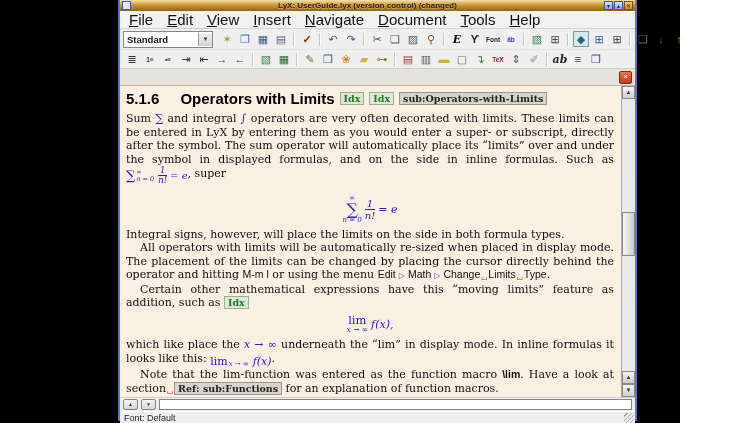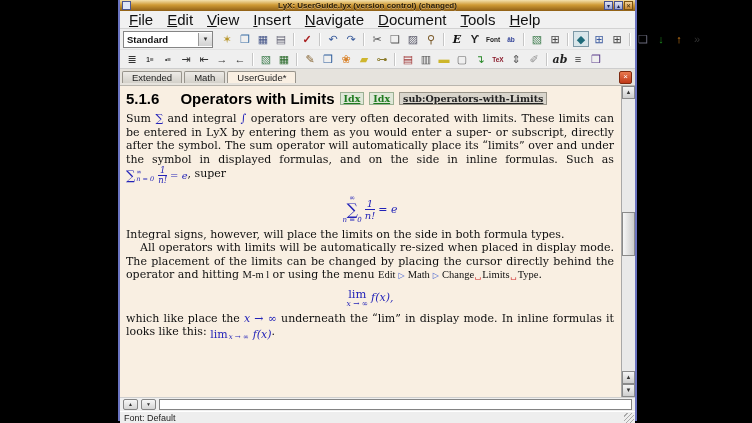--- a/index.html
+++ b/index.html
@@ -1,16 +1,16 @@
 <!DOCTYPE html>
 <html style="--math: #2323b8; --idx: #1e7a1e; --idxbg: #dfe7d8; --insetbg: #d9d5cc; --docbg: #f9efe2; --frame: #6a73c0; --tfrom: #f4e2ae; --tmid: #cf9a35; --tto: #8f6016; --closered: #c03818;"><head>
 <meta charset="utf-8">
 <style>
   html,body{margin:0;padding:0;}
-  .stage{position:relative;width:752px;height:423px;background:#000;overflow:hidden;
+  .stage{position:relative;width:680px;height:423px;background:#000;overflow:hidden;
          font-family:"Liberation Sans",sans-serif;}
   .window{position:absolute;left:118px;top:0;width:519px;height:421px;box-sizing:border-box;
           background:#efefef;border:2px solid var(--frame);border-top:0;}
   
   .titlebar{height:11px;background:linear-gradient(var(--tfrom),var(--tmid) 45%,var(--tto));
             display:flex;align-items:center;position:relative;}
   .app-ico{width:7px;height:7px;margin-left:2px;background:#dfe5f5;border:1px solid #4a5590;flex:none;}
   .title{flex:1;text-align:center;font-size:8px;font-weight:bold;color:#2e2008;line-height:11px;
          white-space:nowrap;overflow:hidden;text-shadow:0 1px 0 rgba(255,255,255,.35);}
   .wbtns{display:flex;gap:1px;margin-right:2px;flex:none;}
@@ -70,28 +70,28 @@
              font-size:9px;color:#222;padding-left:4px;line-height:12px;}
   .grip{position:absolute;right:1px;bottom:1px;width:10px;height:10px;
         background:repeating-linear-gradient(135deg,transparent 0 2px,#a9a9a9 2px 3px);}
   
   .dh{font-family:"Liberation Sans",sans-serif;font-weight:bold;font-size:15px;color:#000;margin:3px 0 7px;}
   .dh .num{margin-right:21px;}
   .dh .ins{margin-left:5px;vertical-align:2px;}
   .para{text-align:justify;margin:0;}
   .para.ind{text-indent:14px;}
   .disp{text-align:center;margin:5px 0 4px;}
-  .rs,.rmac{font-family:Liberation Serif, serif;font-size:10.5px;}
+  .rs,.rmac{font-family:Liberation Sans, sans-serif;font-size:10.5px;}
   .rmac{font-weight:bold;}
   .rm{color:var(--math);font-style:italic;}
   .rsep{color:#3a5ad0;font-size:8px;margin:0 3px;}
   .rred{color:#cc2222;font-size:8px;margin:0 1px;}
   .ins{display:inline-block;font-family:"DejaVu Serif",serif;font-size:9.5px;line-height:11px;
        padding:0 3px;border:1px solid #9a968a;background:var(--insetbg);color:#222;font-weight:bold;
-       text-indent:0;text-decoration:underline;}
+       text-indent:0;}
   .ins.idx{color:var(--idx);background:var(--idxbg);border-color:#9ab092;}
   
   .msum,.mlim{color:var(--math);display:inline-flex;align-items:center;text-indent:0;}
   .minline{vertical-align:-3px;}
   .sop{font-size:13px;}
   .limcol{display:inline-flex;flex-direction:column;font-size:6.5px;line-height:6.5px;margin:0 1px;font-style:italic;}
   .opcol{display:inline-flex;flex-direction:column;align-items:center;font-size:7px;line-height:7px;font-style:italic;}
   .sopd{font-size:16px;line-height:15px;font-style:normal;}
   .frac{display:inline-flex;flex-direction:column;text-align:center;font-size:8.5px;line-height:9px;
         margin-left:3px;font-style:italic;}
@@ -191,21 +191,20 @@
         <span class="tbtn" style="color: rgb(42, 138, 42);">↴</span>
         <span class="tbtn tiny" style="color: rgb(138, 26, 42);">TeX</span>
         <span class="tbtn" style="color: rgb(85, 85, 85);">⇕</span>
         <span class="tbtn" style="color: rgb(136, 136, 136);">✐</span>
         <span class="tsep"></span>
         <span class="tbtn em" style="color: rgb(34, 34, 34);">ab</span>
         <span class="tbtn" style="color: rgb(51, 51, 51);">≡</span>
         <span class="tbtn" style="color: rgb(90, 58, 138);">❒</span>
       </div>
     <div class="tabbar">
-      <span class="tabs"><span class="tab">Extended</span><span class="tab">Math</span><span class="tab active">UserGuide*</span></span>
       <span class="tabclose">×</span>
     </div>
     <div class="main">
       <div class="doc">
           <div class="dh"><span class="num">5.1.6</span><span class="ht">Operators with Limits</span><span class="ins idx">Idx</span><span class="ins idx">Idx</span><span class="ins lbl">sub:Operators-with-Limits</span></div>
           <div class="para"><span class="rt">Sum </span><span class="rm">∑</span><span class="rt"> and integral </span><span class="rm">∫</span><span class="rt"> operators are very often decorated with limits. These limits can be entered in LyX by entering them as you would enter a super- or subscript, directly after the symbol. The sum operator will automatically place its “limits” over and under the symbol in displayed formulas, and on the side in inline formulas. Such as </span><span class="msum minline">
               <span class="sop">∑</span>
               <span class="limcol">
                 <span class="lsup">∞</span>
                 <span class="lsub">n = 0</span>
@@ -223,32 +222,34 @@
                 <span class="lsub">n = 0</span>
               </span>
               <span class="frac">
                 <span class="fn">1</span>
                 <span class="fd">n!</span>
               </span>
               <span class="mrhs"> = e</span>
             </span></div>
           <div class="para"><span class="rt">Integral signs, however, will place the limits on the side in both formula types.</span></div>
           <div class="para ind"><span class="rt">All operators with limits will be automatically re-sized when placed in display mode. The placement of the limits can be changed by placing the cursor directly behind the operator and hitting </span><span class="rs">M-m l</span><span class="rt"> or using the menu </span><span class="rs">Edit</span><span class="rsep">▷</span><span class="rs">Math</span><span class="rsep">▷</span><span class="rs">Change</span><span class="rred">␣</span><span class="rs">Limits</span><span class="rred">␣</span><span class="rs">Type</span><span class="rt">.</span></div>
+          <div class="para ind"><span class="rt">Certain other mathematical expressions have this “moving limits” feature as addition, such as </span><span class="ins idx">Idx</span></div>
           <div class="disp"><span class="mlim">
               <span class="limcolv">
                 <span class="limfn">lim</span>
                 <span class="lbelow">x → ∞</span>
               </span>
               <span class="marg">f(x),</span>
             </span></div>
           <div class="para"><span class="rt">which like place the </span><span class="rm">x → ∞</span><span class="rt"> underneath the “lim” in display mode. In inline formulas it looks like this: </span><span class="mlim minline">
               <span class="limfn">lim</span>
               <span class="lsubi">x → ∞</span>
               <span class="marg">f(x)</span>
             </span><span class="rt">.</span></div>
+          <div class="para ind"><span class="rt">Note that the lim-function was entered as the function macro </span><span class="rmac">\lim</span><span class="rt">. Have a look at section</span><span class="rred">␣</span><span class="ins lbl">Ref: sub:Functions</span><span class="rt"> for an explanation of function macros.</span></div>
         </div>
       <div class="vscroll">
         <span class="sbtn top">▲</span>
         <span class="thumb"></span>
         <span class="sbtn b1">▲</span>
         <span class="sbtn b2">▼</span>
       </div>
     </div>
     <div class="minibuf">
       <span class="mbtn">▲</span>

